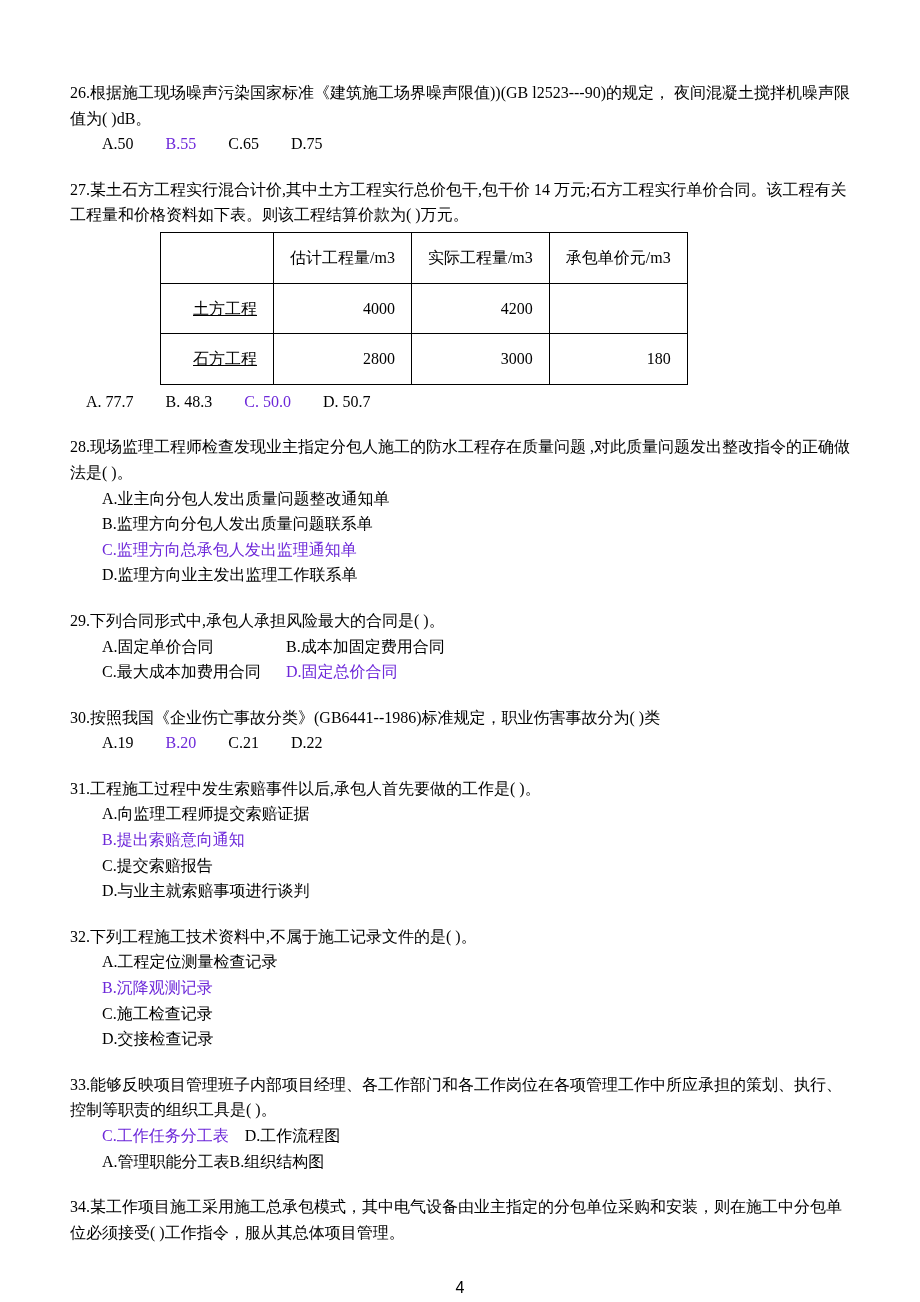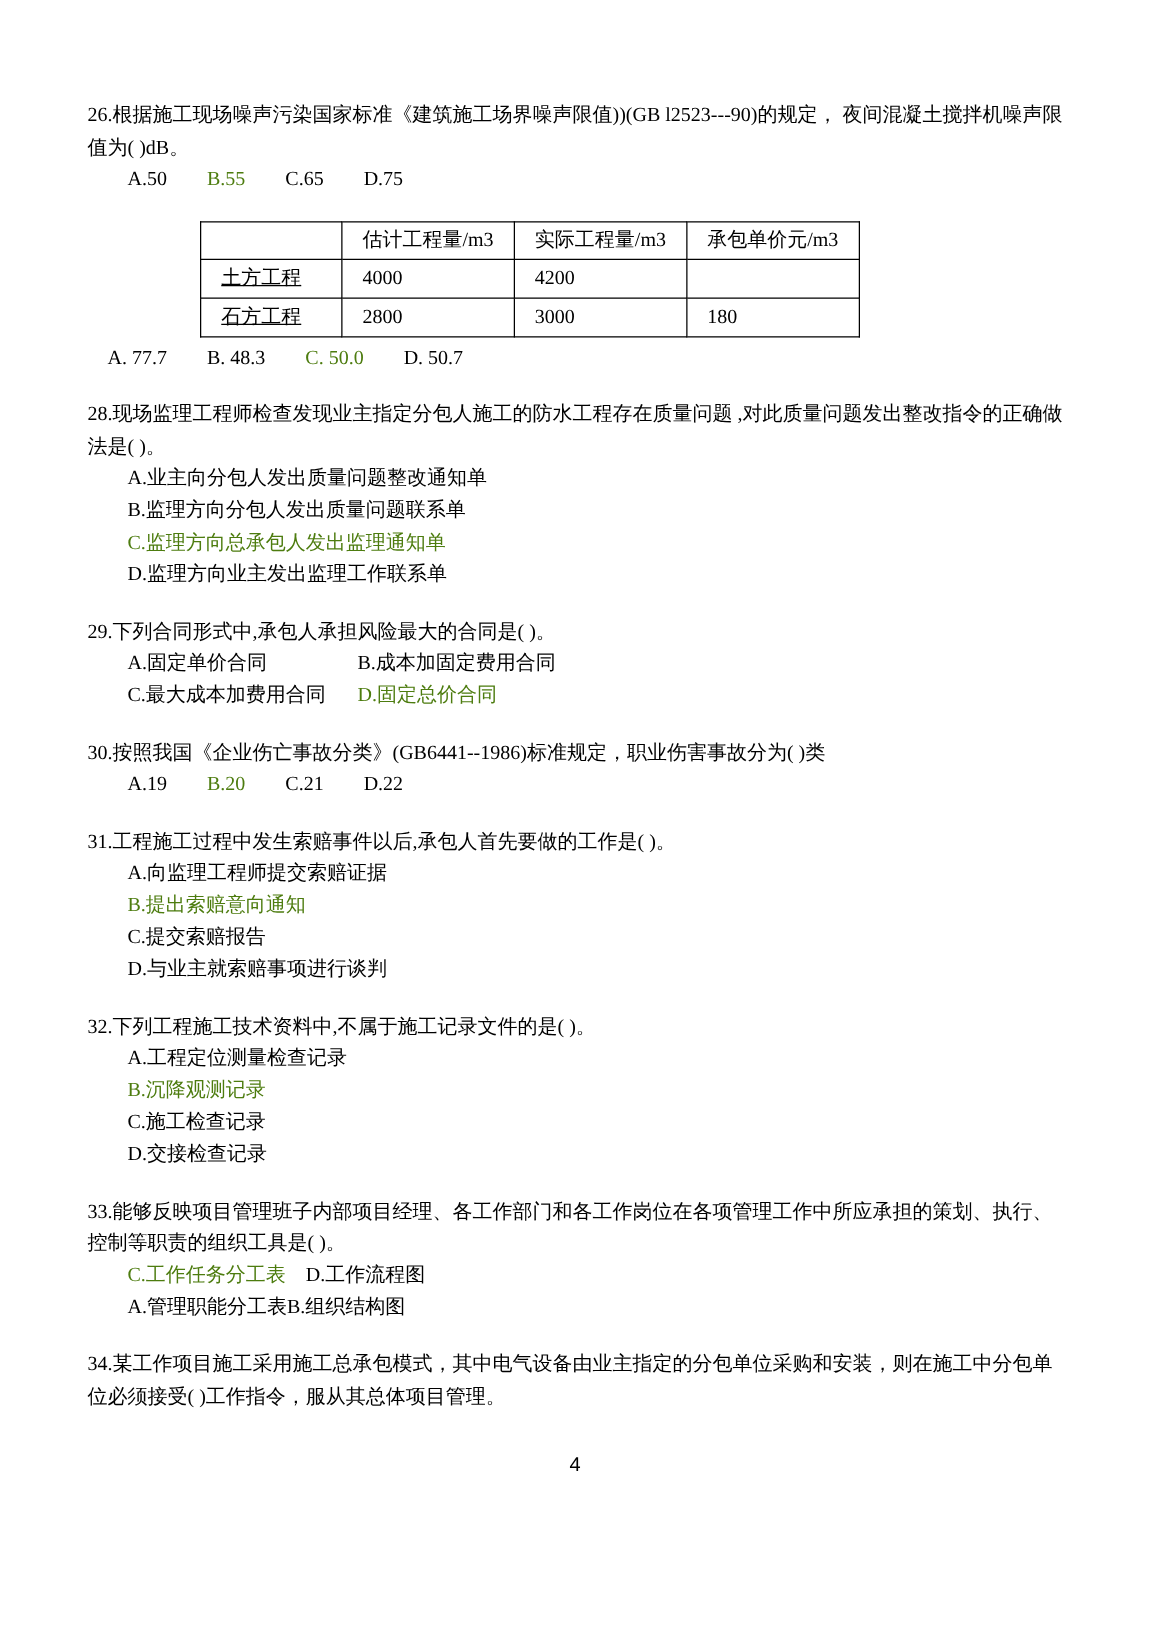--- a/index.html
+++ b/index.html
@@ -23,30 +23,30 @@
     padding-left: 2em;
   }
   .options-inline span {
     margin-right: 28px;
     display: inline-block;
   }
   .opt-block div {
     margin: 0;
   }
   .answer {
-    color: #4d7c0f;
+    color: #6d28d9;
   }
   table {
     border-collapse: collapse;
     margin: 4px auto 4px 90px;
   }
   td, th {
     border: 1px solid #000;
-    padding: 2px 16px;
-    text-align: left;
+    padding: 12px 16px;
+    text-align: right;
     font-weight: normal;
   }
   th:first-child, td:first-child {
     min-width: 80px;
     text-decoration: underline;
   }
   th, td {
     min-width: 100px;
   }
   .page-num {
@@ -66,20 +66,21 @@
   <p class="stem">26.根据施工现场噪声污染国家标准《建筑施工场界噪声限值))(GB l2523---90)的规定，  夜间混凝土搅拌机噪声限值为(      )dB。</p>
   <div class="options options-inline">
     <span>A.50</span>
     <span class="answer">B.55</span>
     <span>C.65</span>
     <span>D.75</span>
   </div>
 </div>
 
 <div class="question">
+  <p class="stem">27.某土石方工程实行混合计价,其中土方工程实行总价包干,包干价  14  万元;石方工程实行单价合同。该工程有关工程量和价格资料如下表。则该工程结算价款为(      )万元。</p>
   <table>
     <tbody>
         <tr>
       <th></th>
       <th>估计工程量/m3</th>
       <th>实际工程量/m3</th>
       <th>承包单价元/m3</th>
     </tr>
     <tr>
       <td>土方工程</td>

